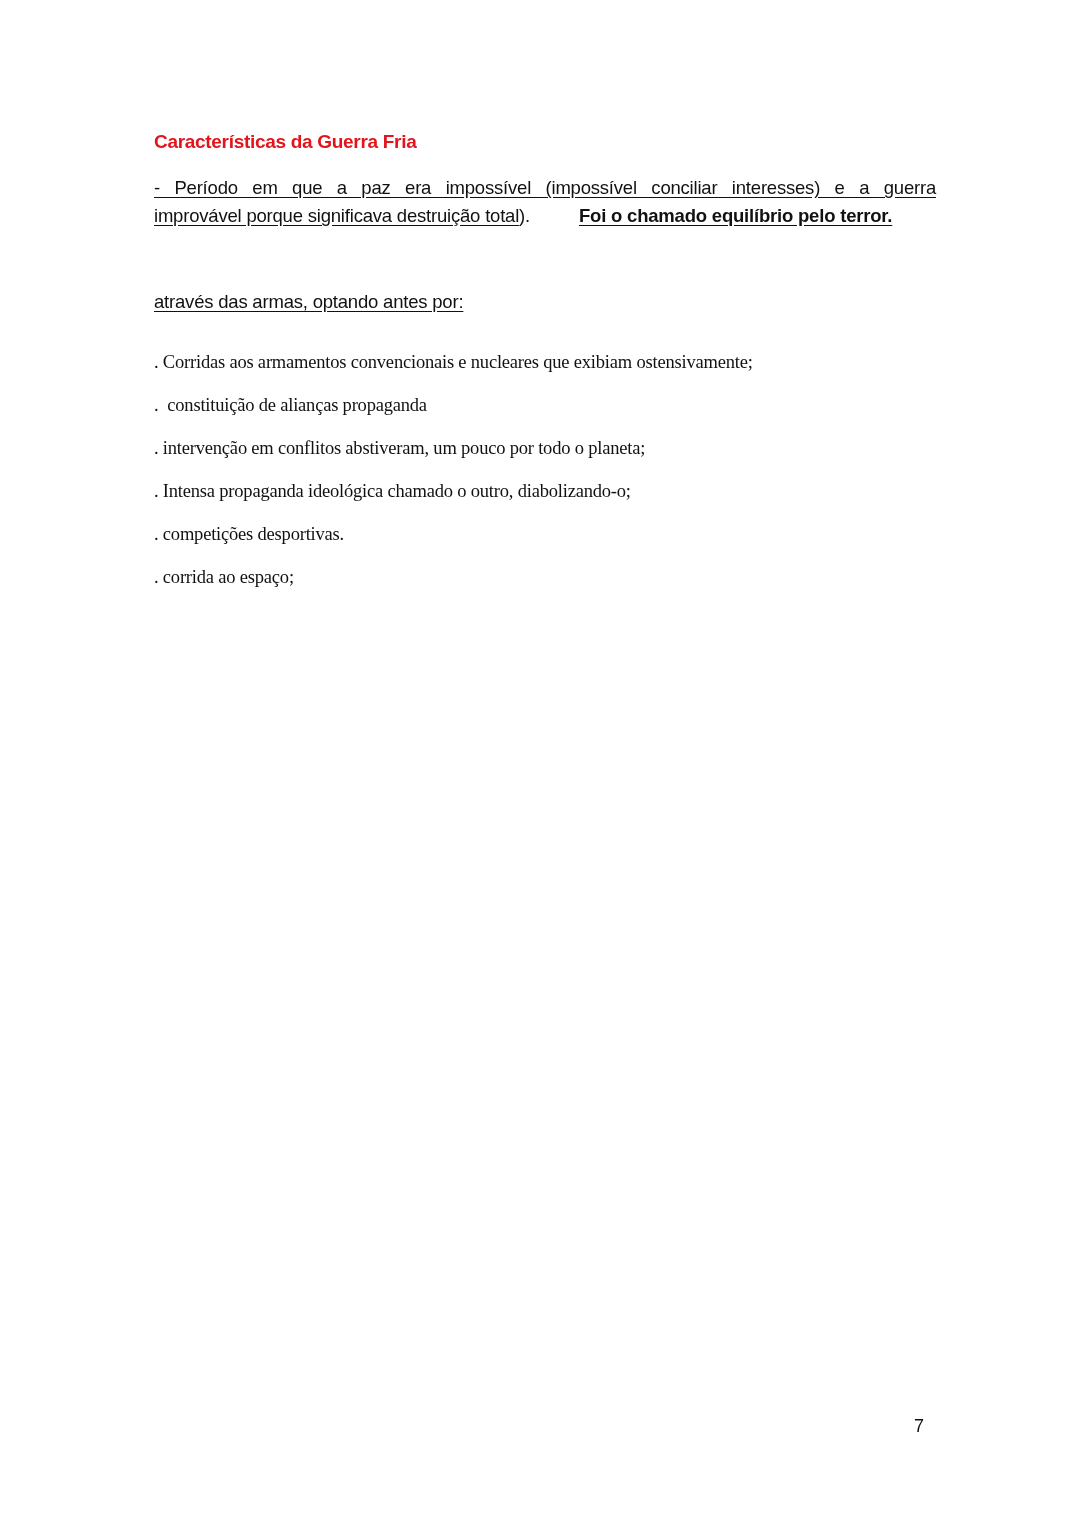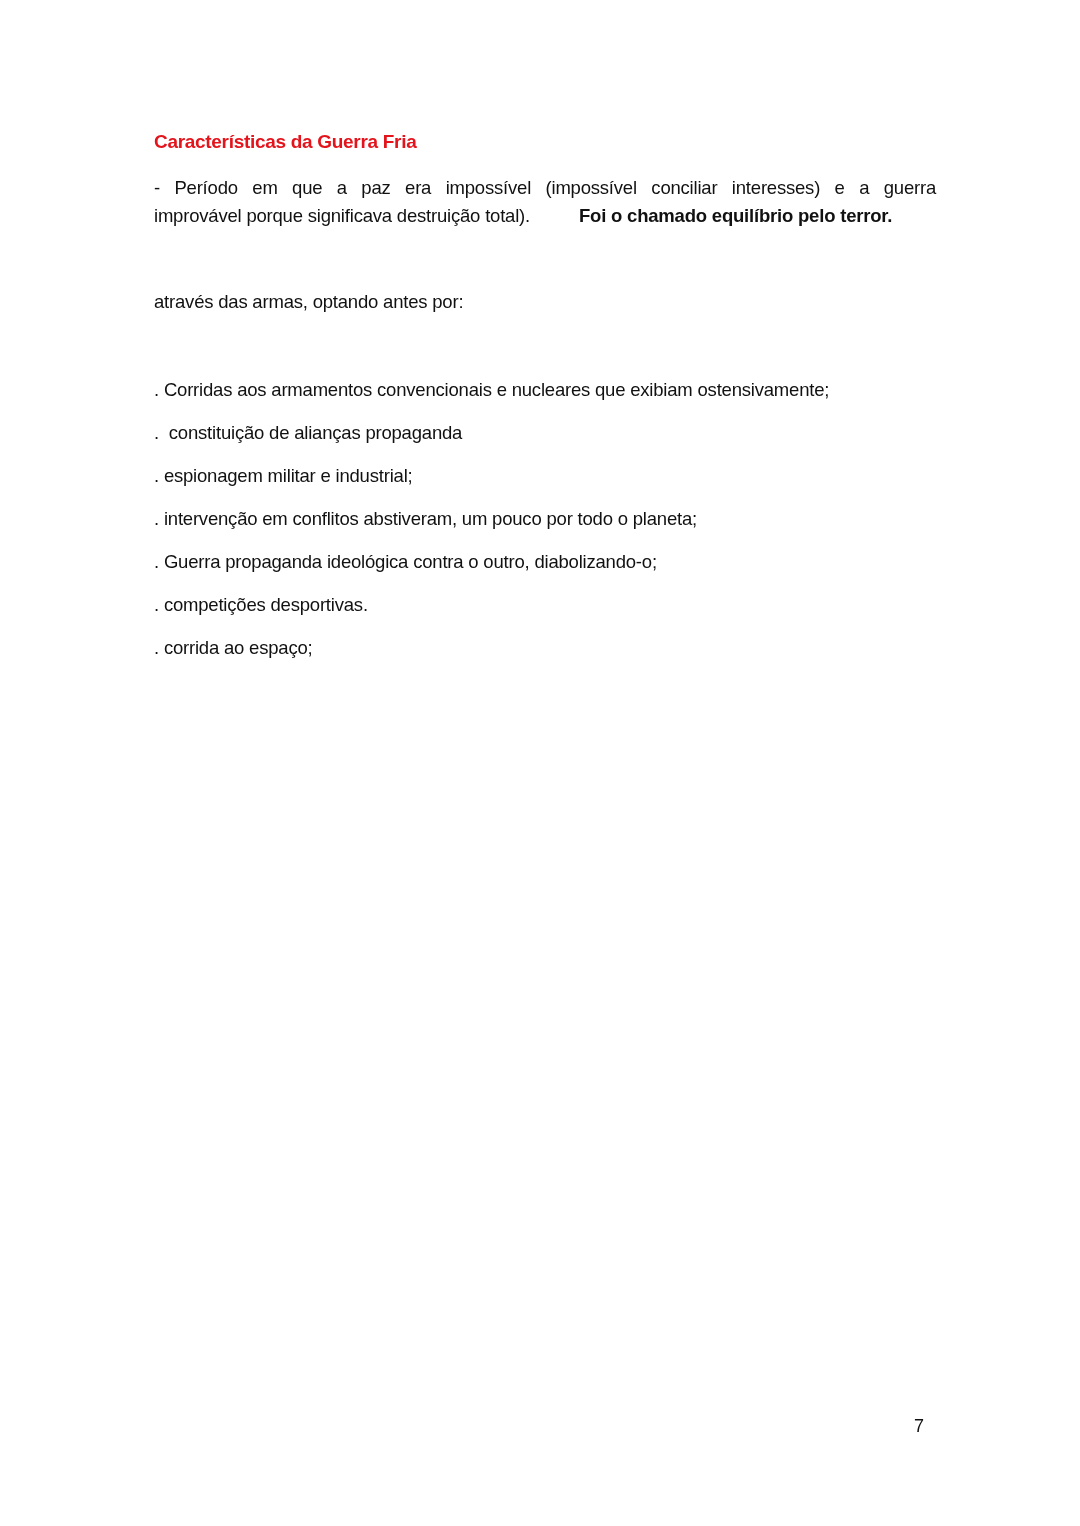--- a/index.html
+++ b/index.html
@@ -5,24 +5,24 @@
   html, body { margin:0; padding:0; background:#ffffff; }
   body { width:1080px; height:1526px; position:relative; overflow:hidden;
          font-family:"Liberation Sans", sans-serif; color:#111; }
   .page { position:absolute; left:0; top:0; width:1080px; height:1346px; }
   .heading { position:absolute; left:154px; top:131px; font-size:19px; font-weight:bold;
              color:#e3141c; letter-spacing:-0.3px; }
   .para { position:absolute; left:154px; width:782px; font-size:18.5px; line-height:28px;
           text-align:justify; letter-spacing:-0.2px; }
   .p1 { top:174px; }
   .p2 { top:288px; }
-  .u { text-underline-offset:3px; }
+  .u { text-decoration:underline; text-underline-offset:3px; }
   .b { font-weight:bold;margin-left:44px; }
   .line-just { display:block; text-align:justify; text-align-last:justify; }
-  .bullets { position:absolute; left:154px; top:376px; font-size:18.5px; letter-spacing:-0.2px; }
+  .bullets { position:absolute; left:154px; top:348px; font-size:18.5px; letter-spacing:-0.2px;font-family:Liberation Serif, serif; }
   .bullet { height:43px; line-height:28px; white-space:pre; }
   .page-num { position:absolute; left:914px; top:1416px; font-size:18px; }
 </style>
 </head>
 <body>
 
 <div class="page">
   <div class="heading">Características da Guerra Fria</div>
 
   <div class="para p1">
@@ -30,21 +30,20 @@
     <span><span class="u">improvável  porque significava destruição total</span><span>). </span><span class="u b">Foi o chamado equilíbrio pelo terror.</span></span>
   </div>
 
   <div class="para p2">
     <span class="u">através das armas, optando antes por:</span>
   </div>
 
   <div class="bullets">
     <div class="bullet">. Corridas aos armamentos convencionais e nucleares que exibiam ostensivamente;</div>
     <div class="bullet">.  constituição de alianças propaganda</div>
-    <div class="bullet">. espionagem militar e industrial;</div>
     <div class="bullet">. intervenção em conflitos abstiveram, um pouco por todo o planeta;</div>
-    <div class="bullet">. Guerra propaganda ideológica contra o outro, diabolizando-o;</div>
+    <div class="bullet">. Intensa propaganda ideológica chamado o outro, diabolizando-o;</div>
     <div class="bullet">. competições desportivas.</div>
     <div class="bullet">. corrida ao espaço;</div>
   </div>
 
   <div class="page-num">7</div>
 </div>
 
 </body></html>

